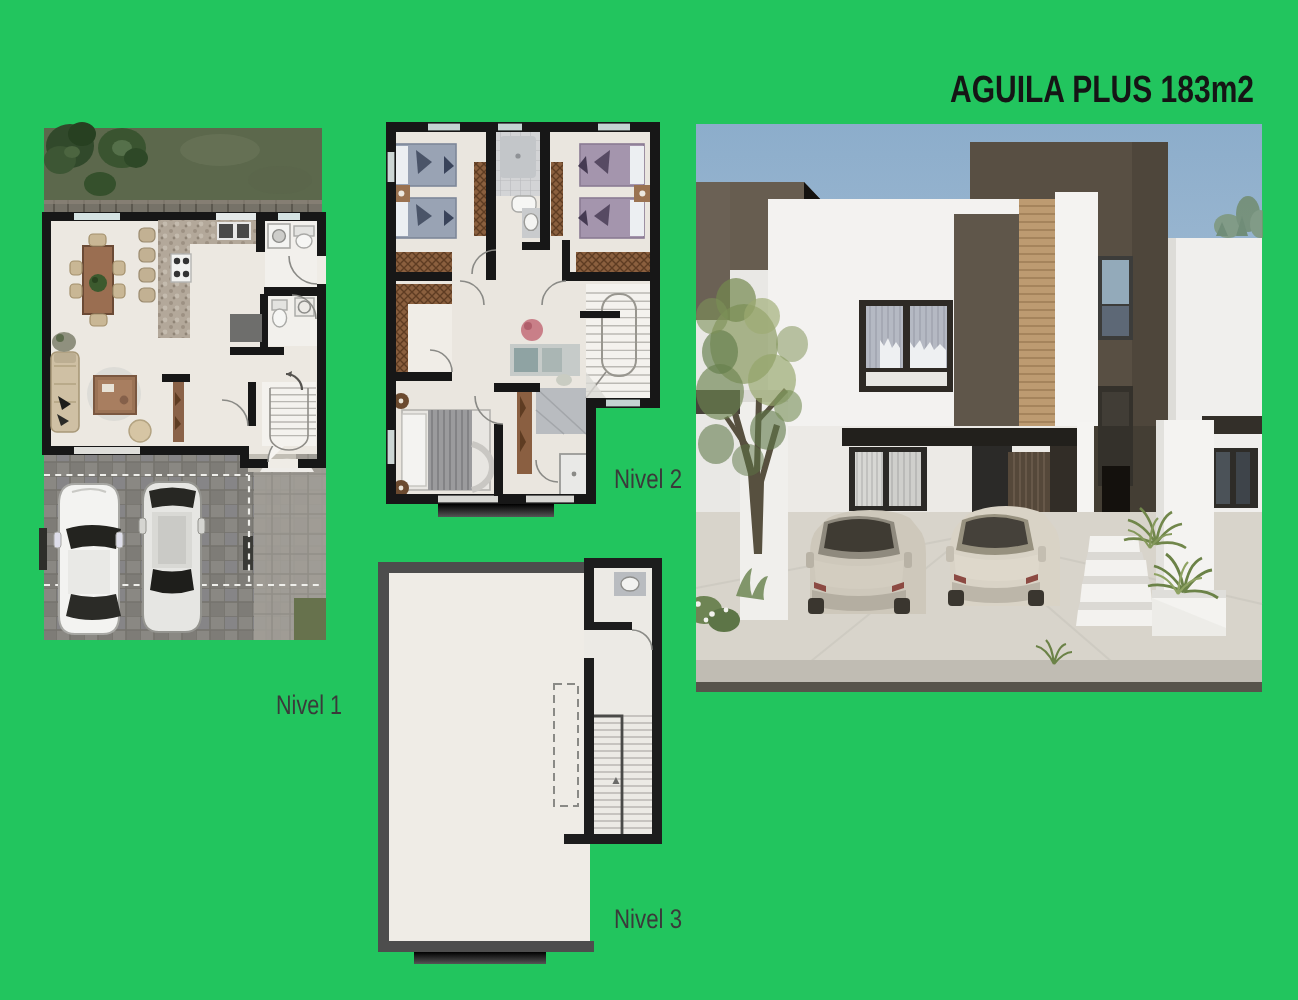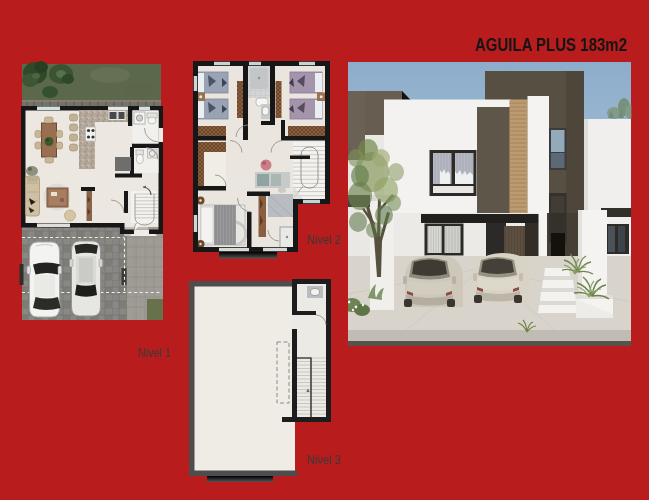--- a/index.html
+++ b/index.html
@@ -1,16 +1,16 @@
 <!DOCTYPE html>
 <html><head>
 <meta charset="utf-8">
 <style>
 html,body{margin:0;padding:0;background:#ffffff;}
-#page{position:relative;width:649px;height:500px;background:#b91c1c;overflow:hidden;
+#page{position:relative;width:649px;height:500px;background:#22c55e;overflow:hidden;
 font-family:"Liberation Sans", sans-serif;}
 svg{position:absolute;left:0;top:0;}
 </style>
 </head>
 <body>
 <div id="page">
 <svg width="649" height="500" viewBox="0 0 649 500">
 <defs>
   <linearGradient id="sky" x1="0" y1="0" x2="0" y2="1">
     <stop offset="0" stop-color="#8cadcb"></stop>

